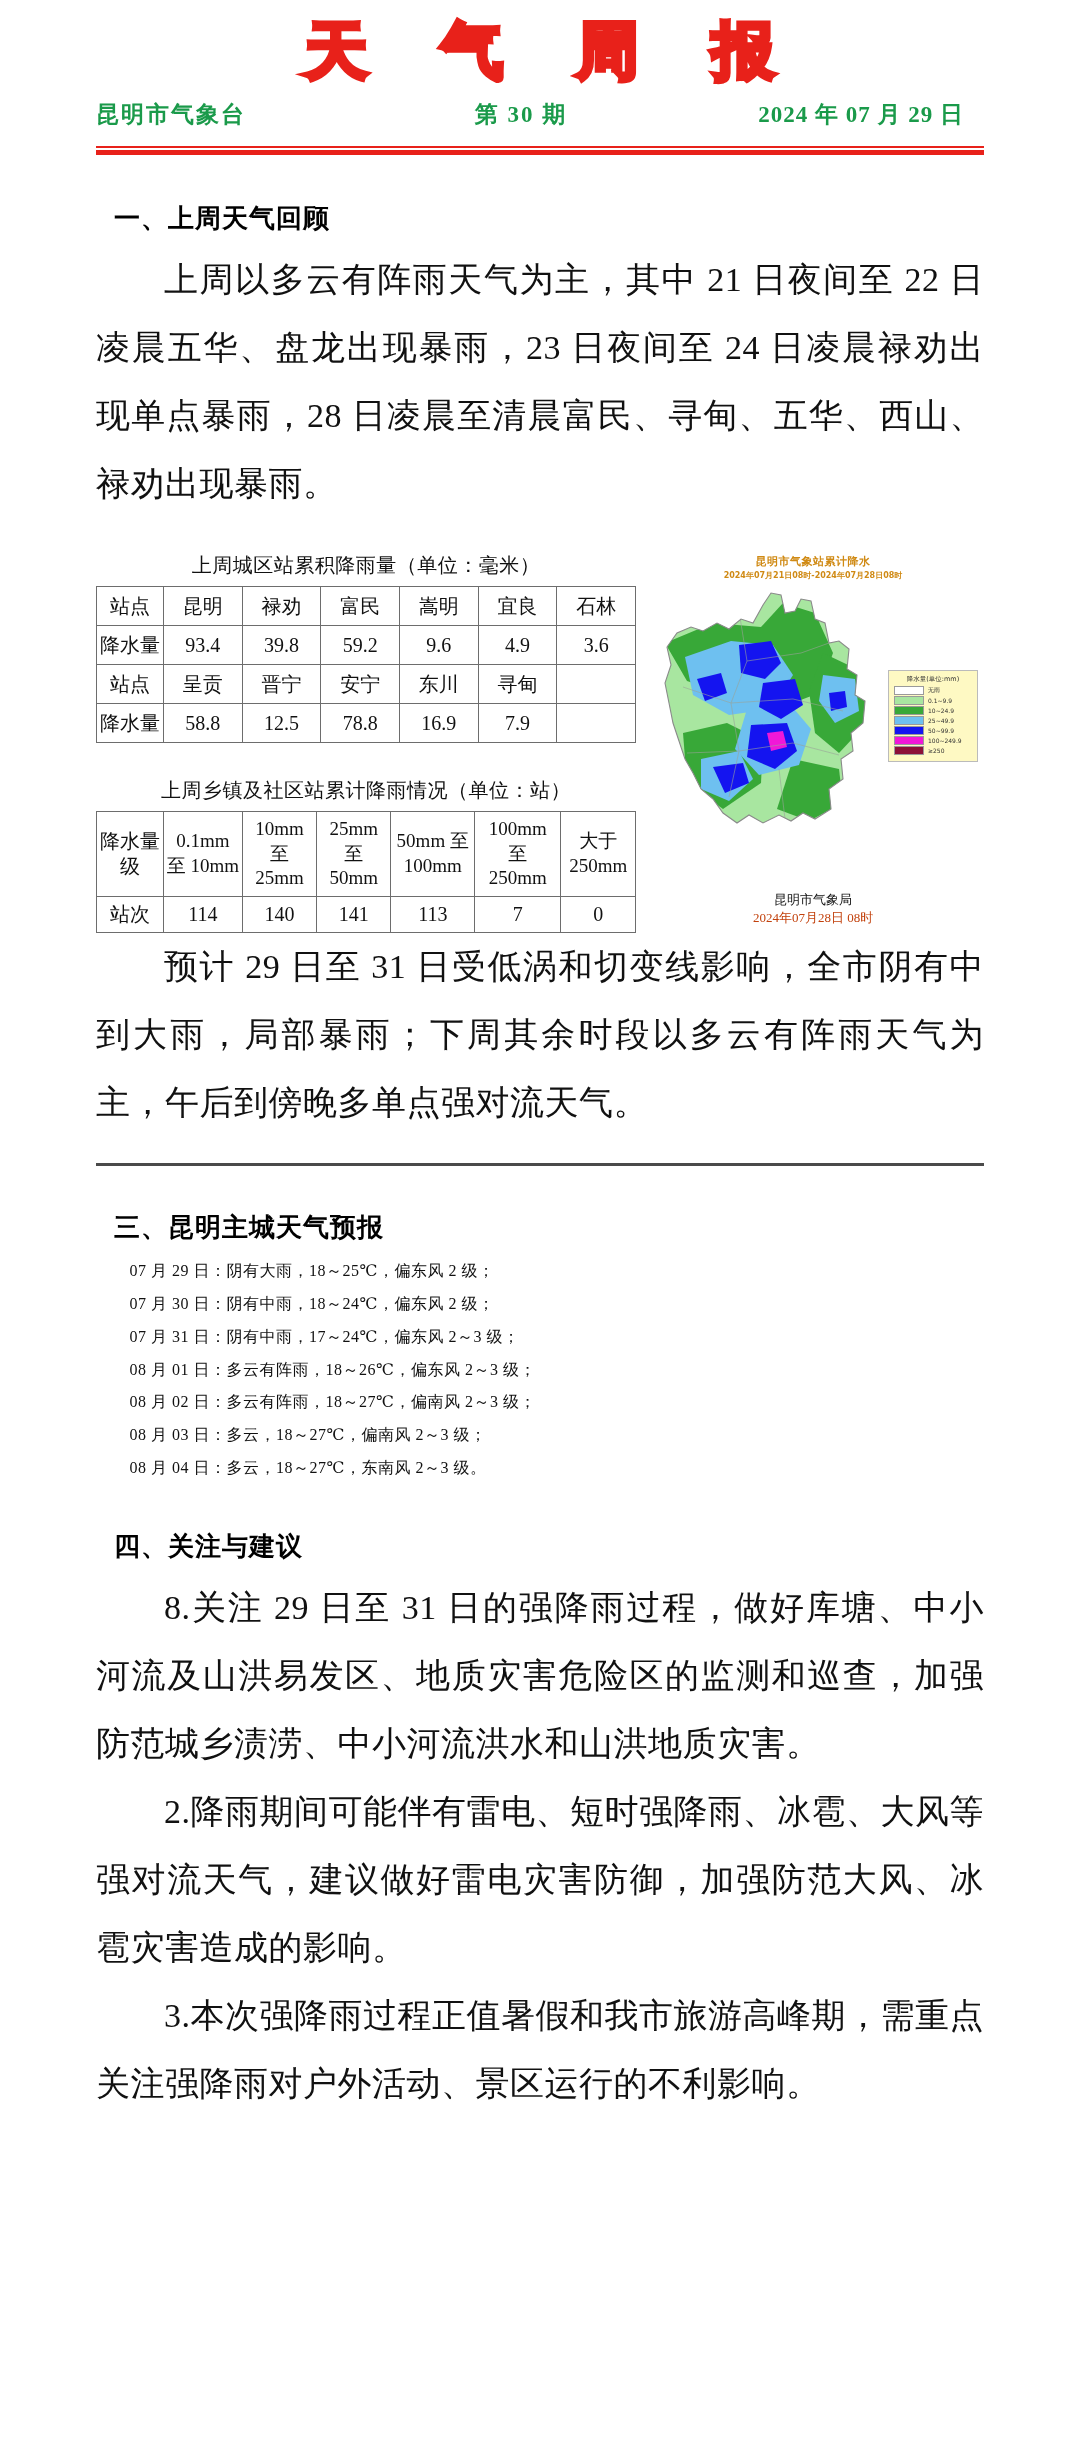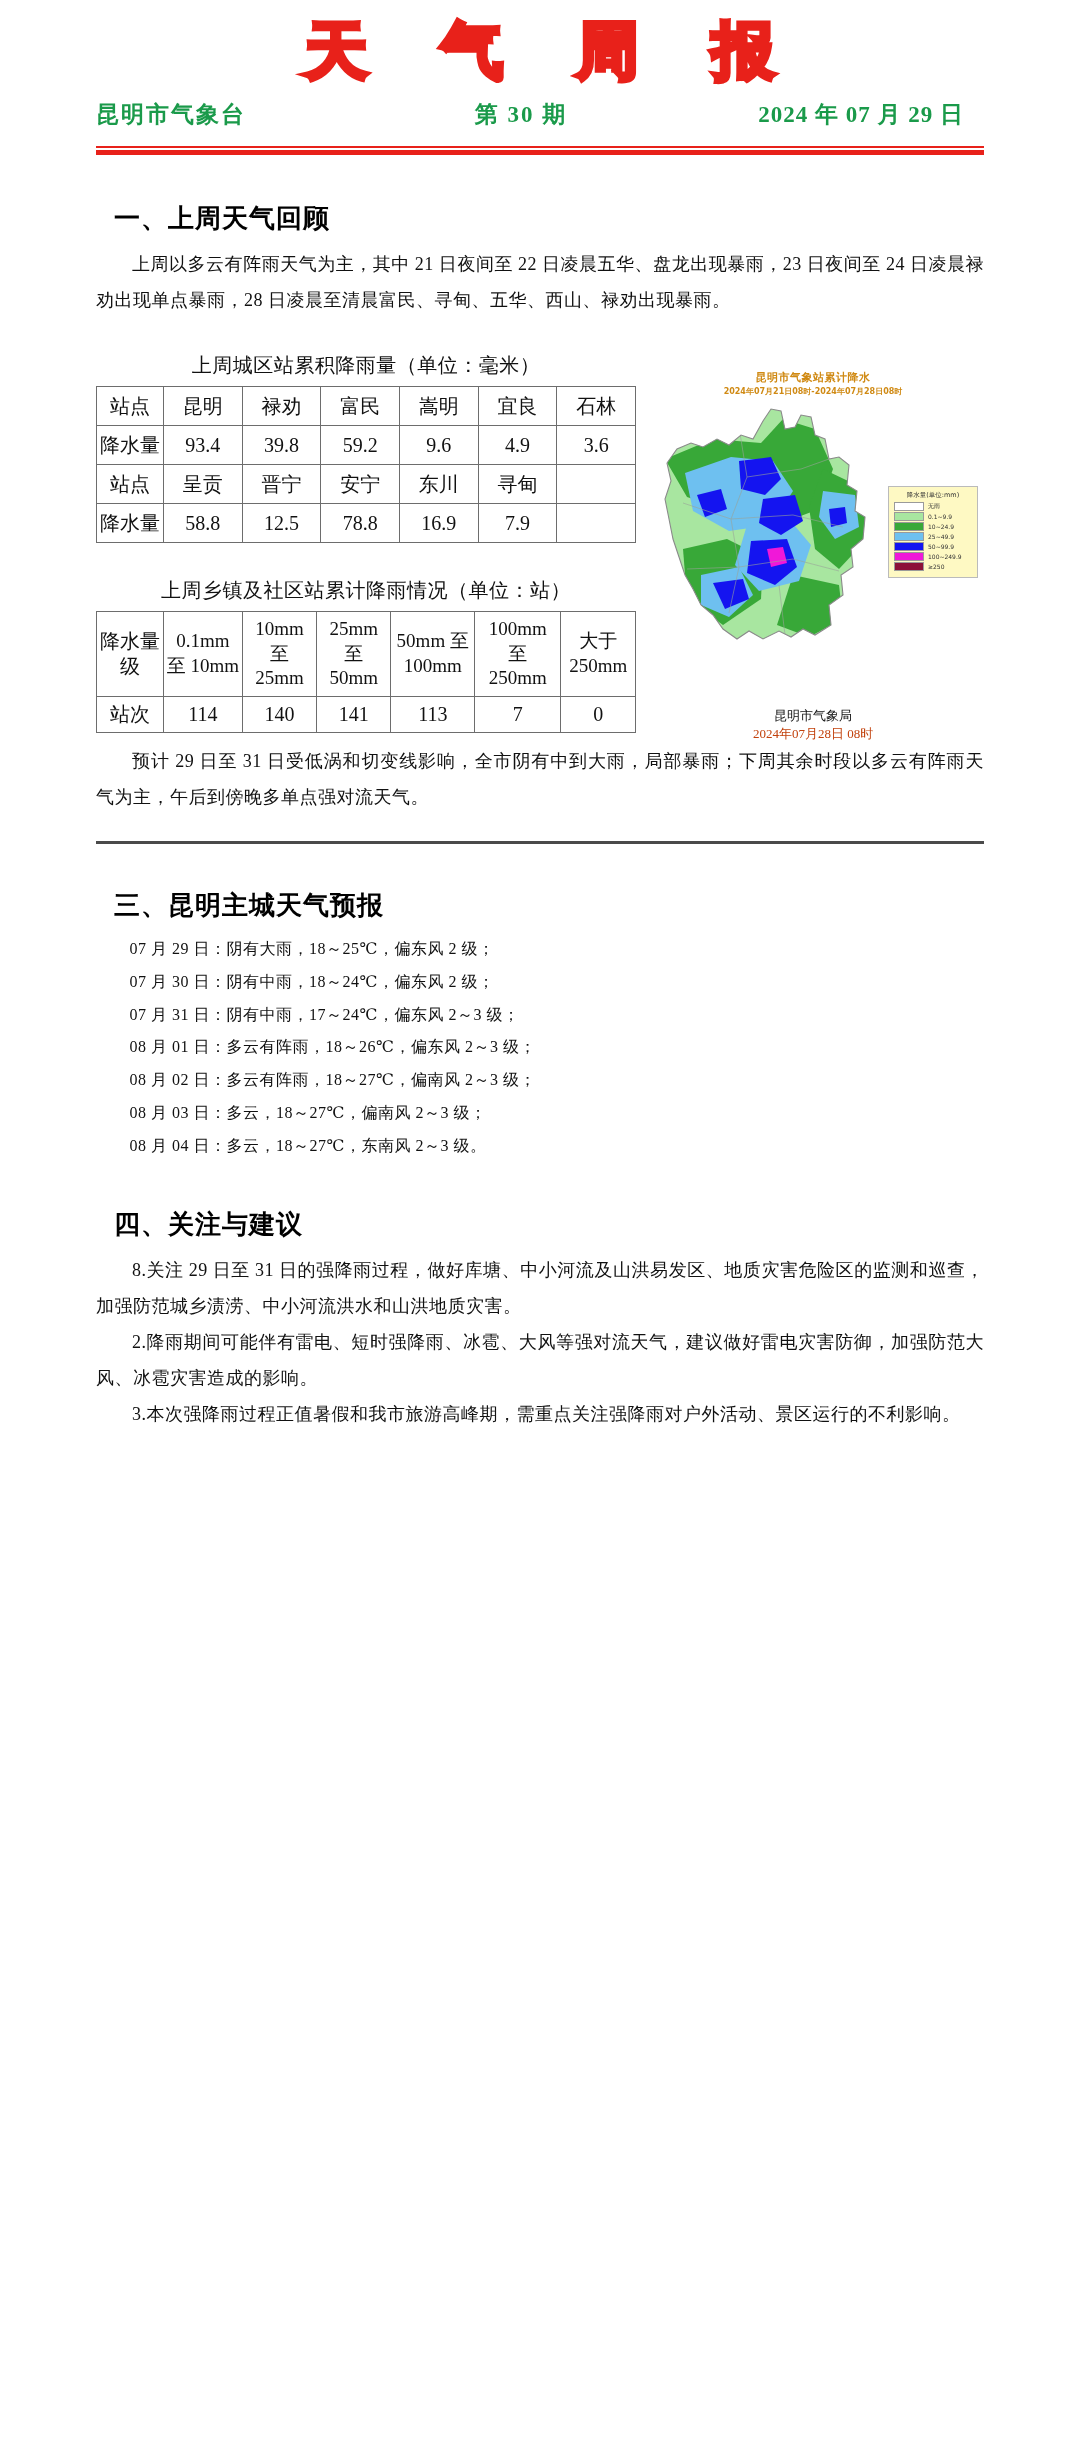--- a/index.html
+++ b/index.html
@@ -68,41 +68,41 @@
   .body-wrap{padding:0 96px;}
   h2.sec{
     font-family:"DejaVu Sans","Liberation Sans",sans-serif;
     font-size:26px;
     font-weight:bold;
     margin:44px 0 10px 18px;
     letter-spacing:1px;
     color:#000;
   }
   p.para{
-    font-size:18px;
+    font-size:34px;
     line-height:2.0;
     text-indent:2em;
     margin:0;
     letter-spacing:0.5px;
     text-align:justify;
   }
   .rule-dark{
     height:3px;
     background:#4a4a4a;
     margin:26px 0 0 0;
   }
 
   
   .data-row{
     display:flex;
     align-items:flex-start;
     margin-top:34px;
   }
   .tables-col{width:540px;}
-  .map-col{flex:1;padding-left:6px;margin-top:16px;}
+  .map-col{flex:1;padding-left:6px;}
 
   .tbl-cap{
     font-size:20px;
     text-align:center;
     margin:0 0 7px 0;
     letter-spacing:0.5px;
   }
   table.grid{
     border-collapse:collapse;
     width:100%;

